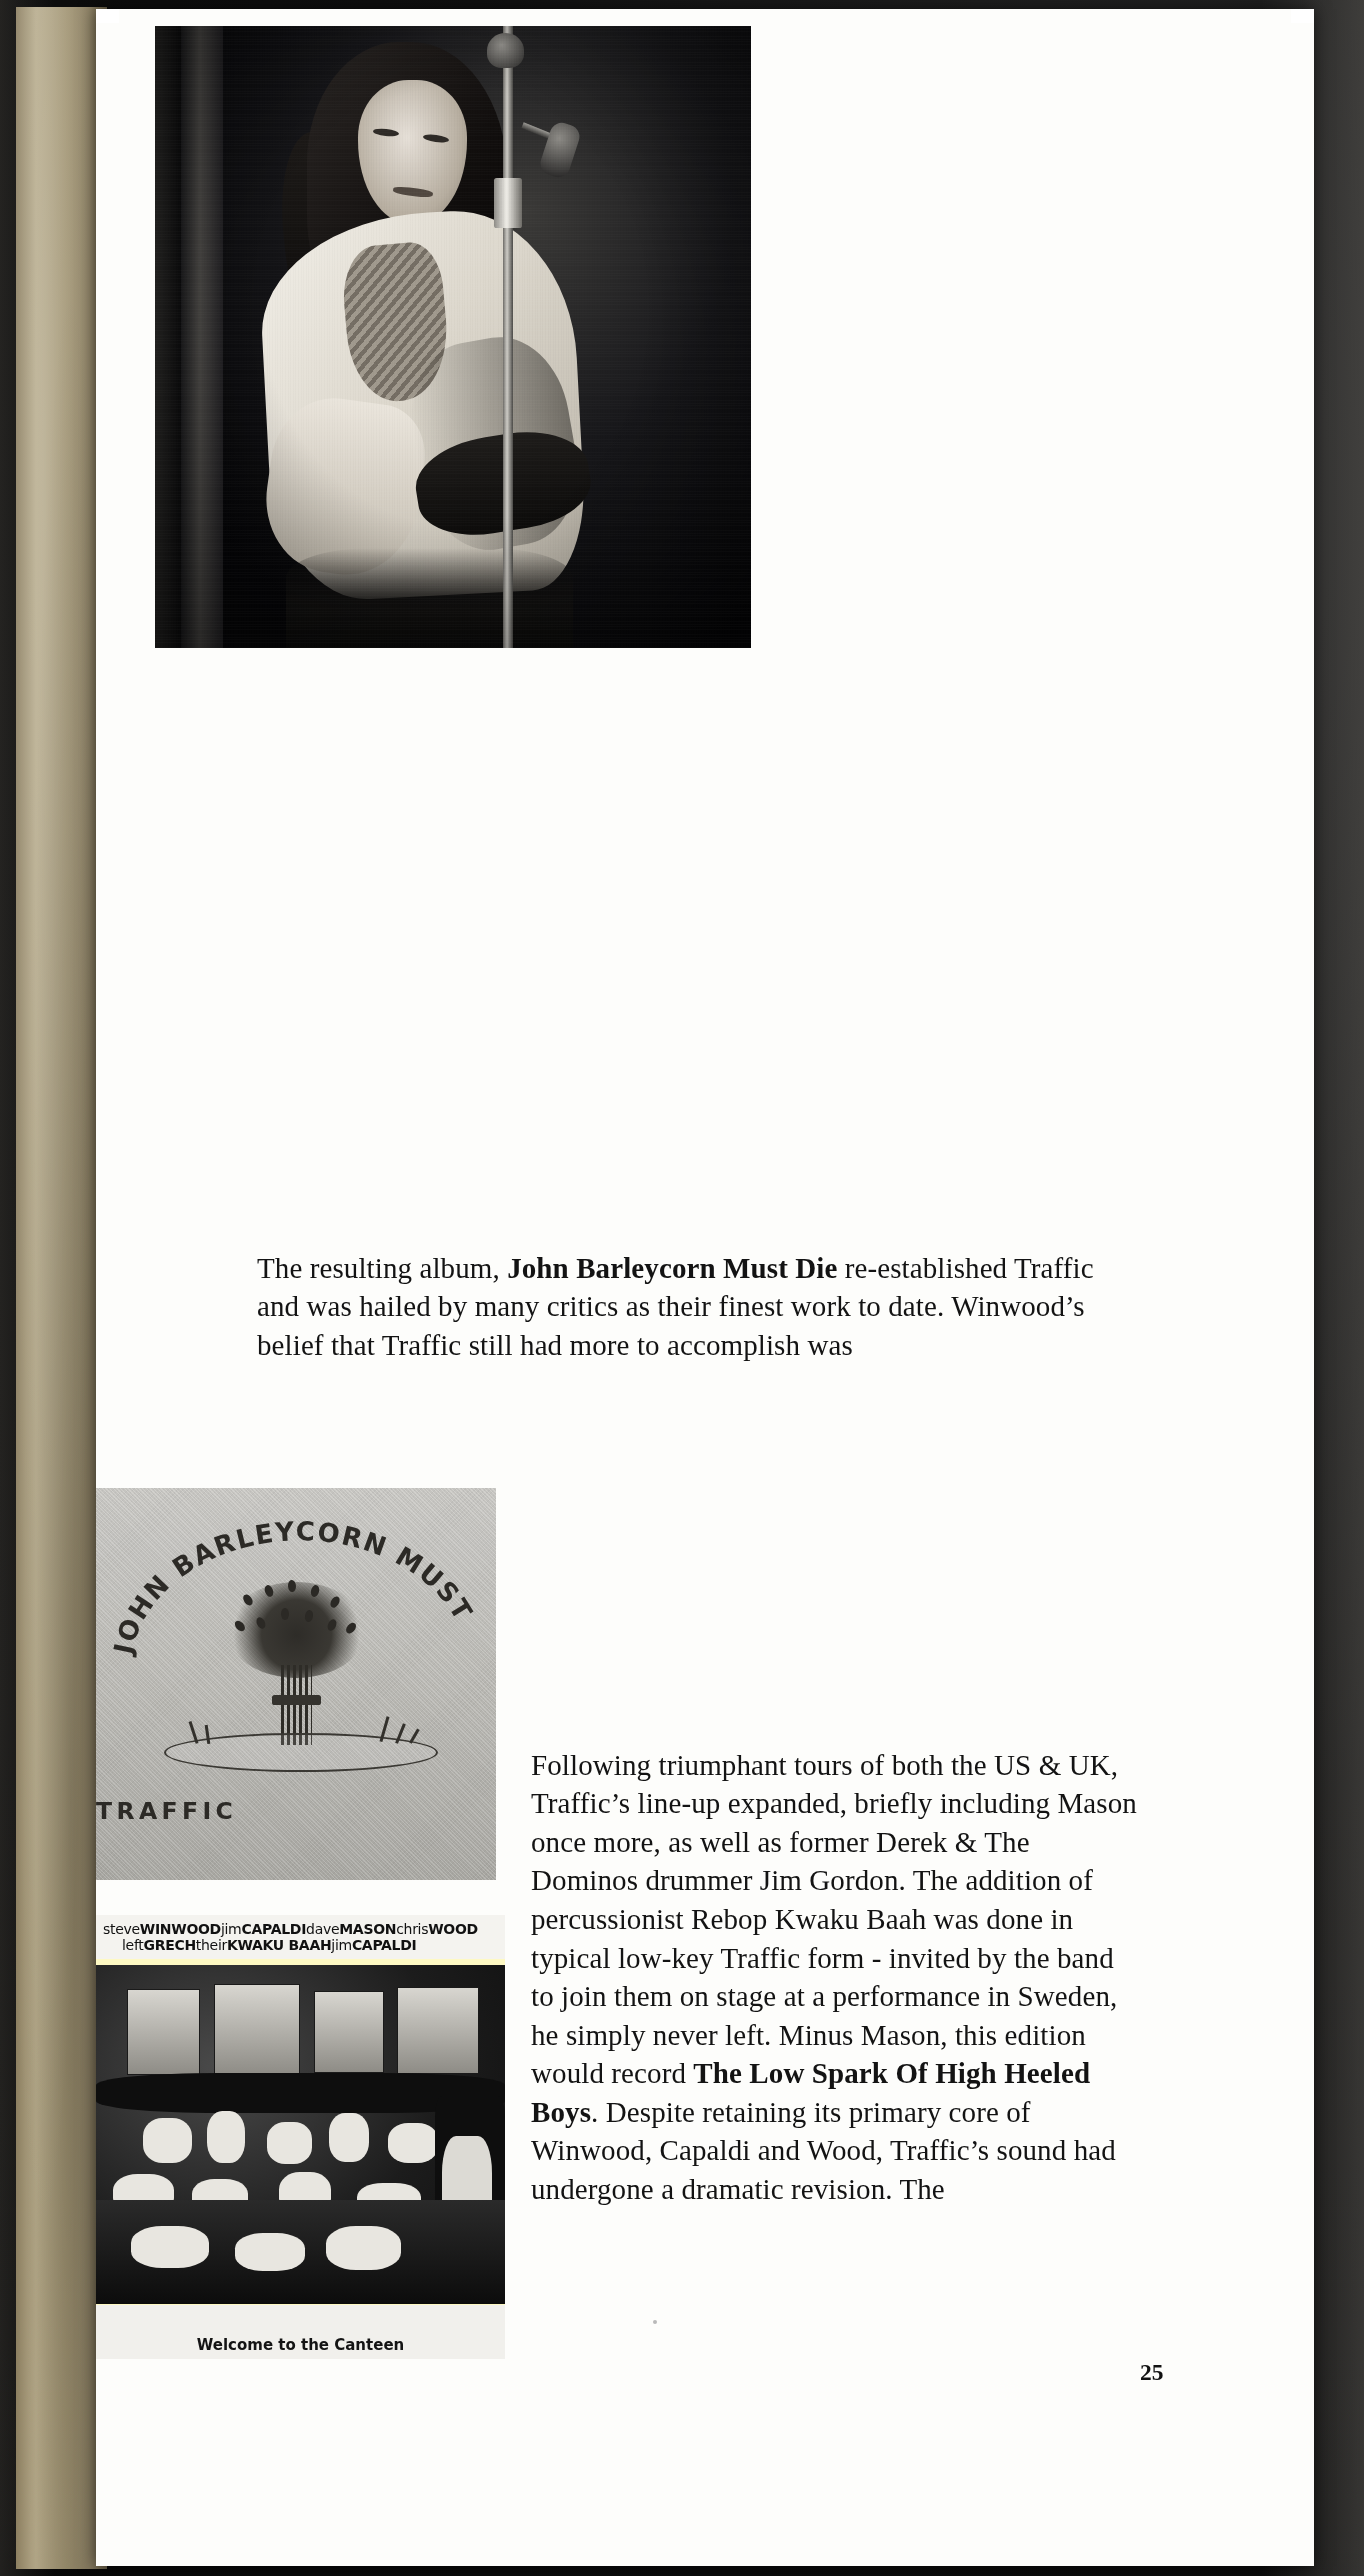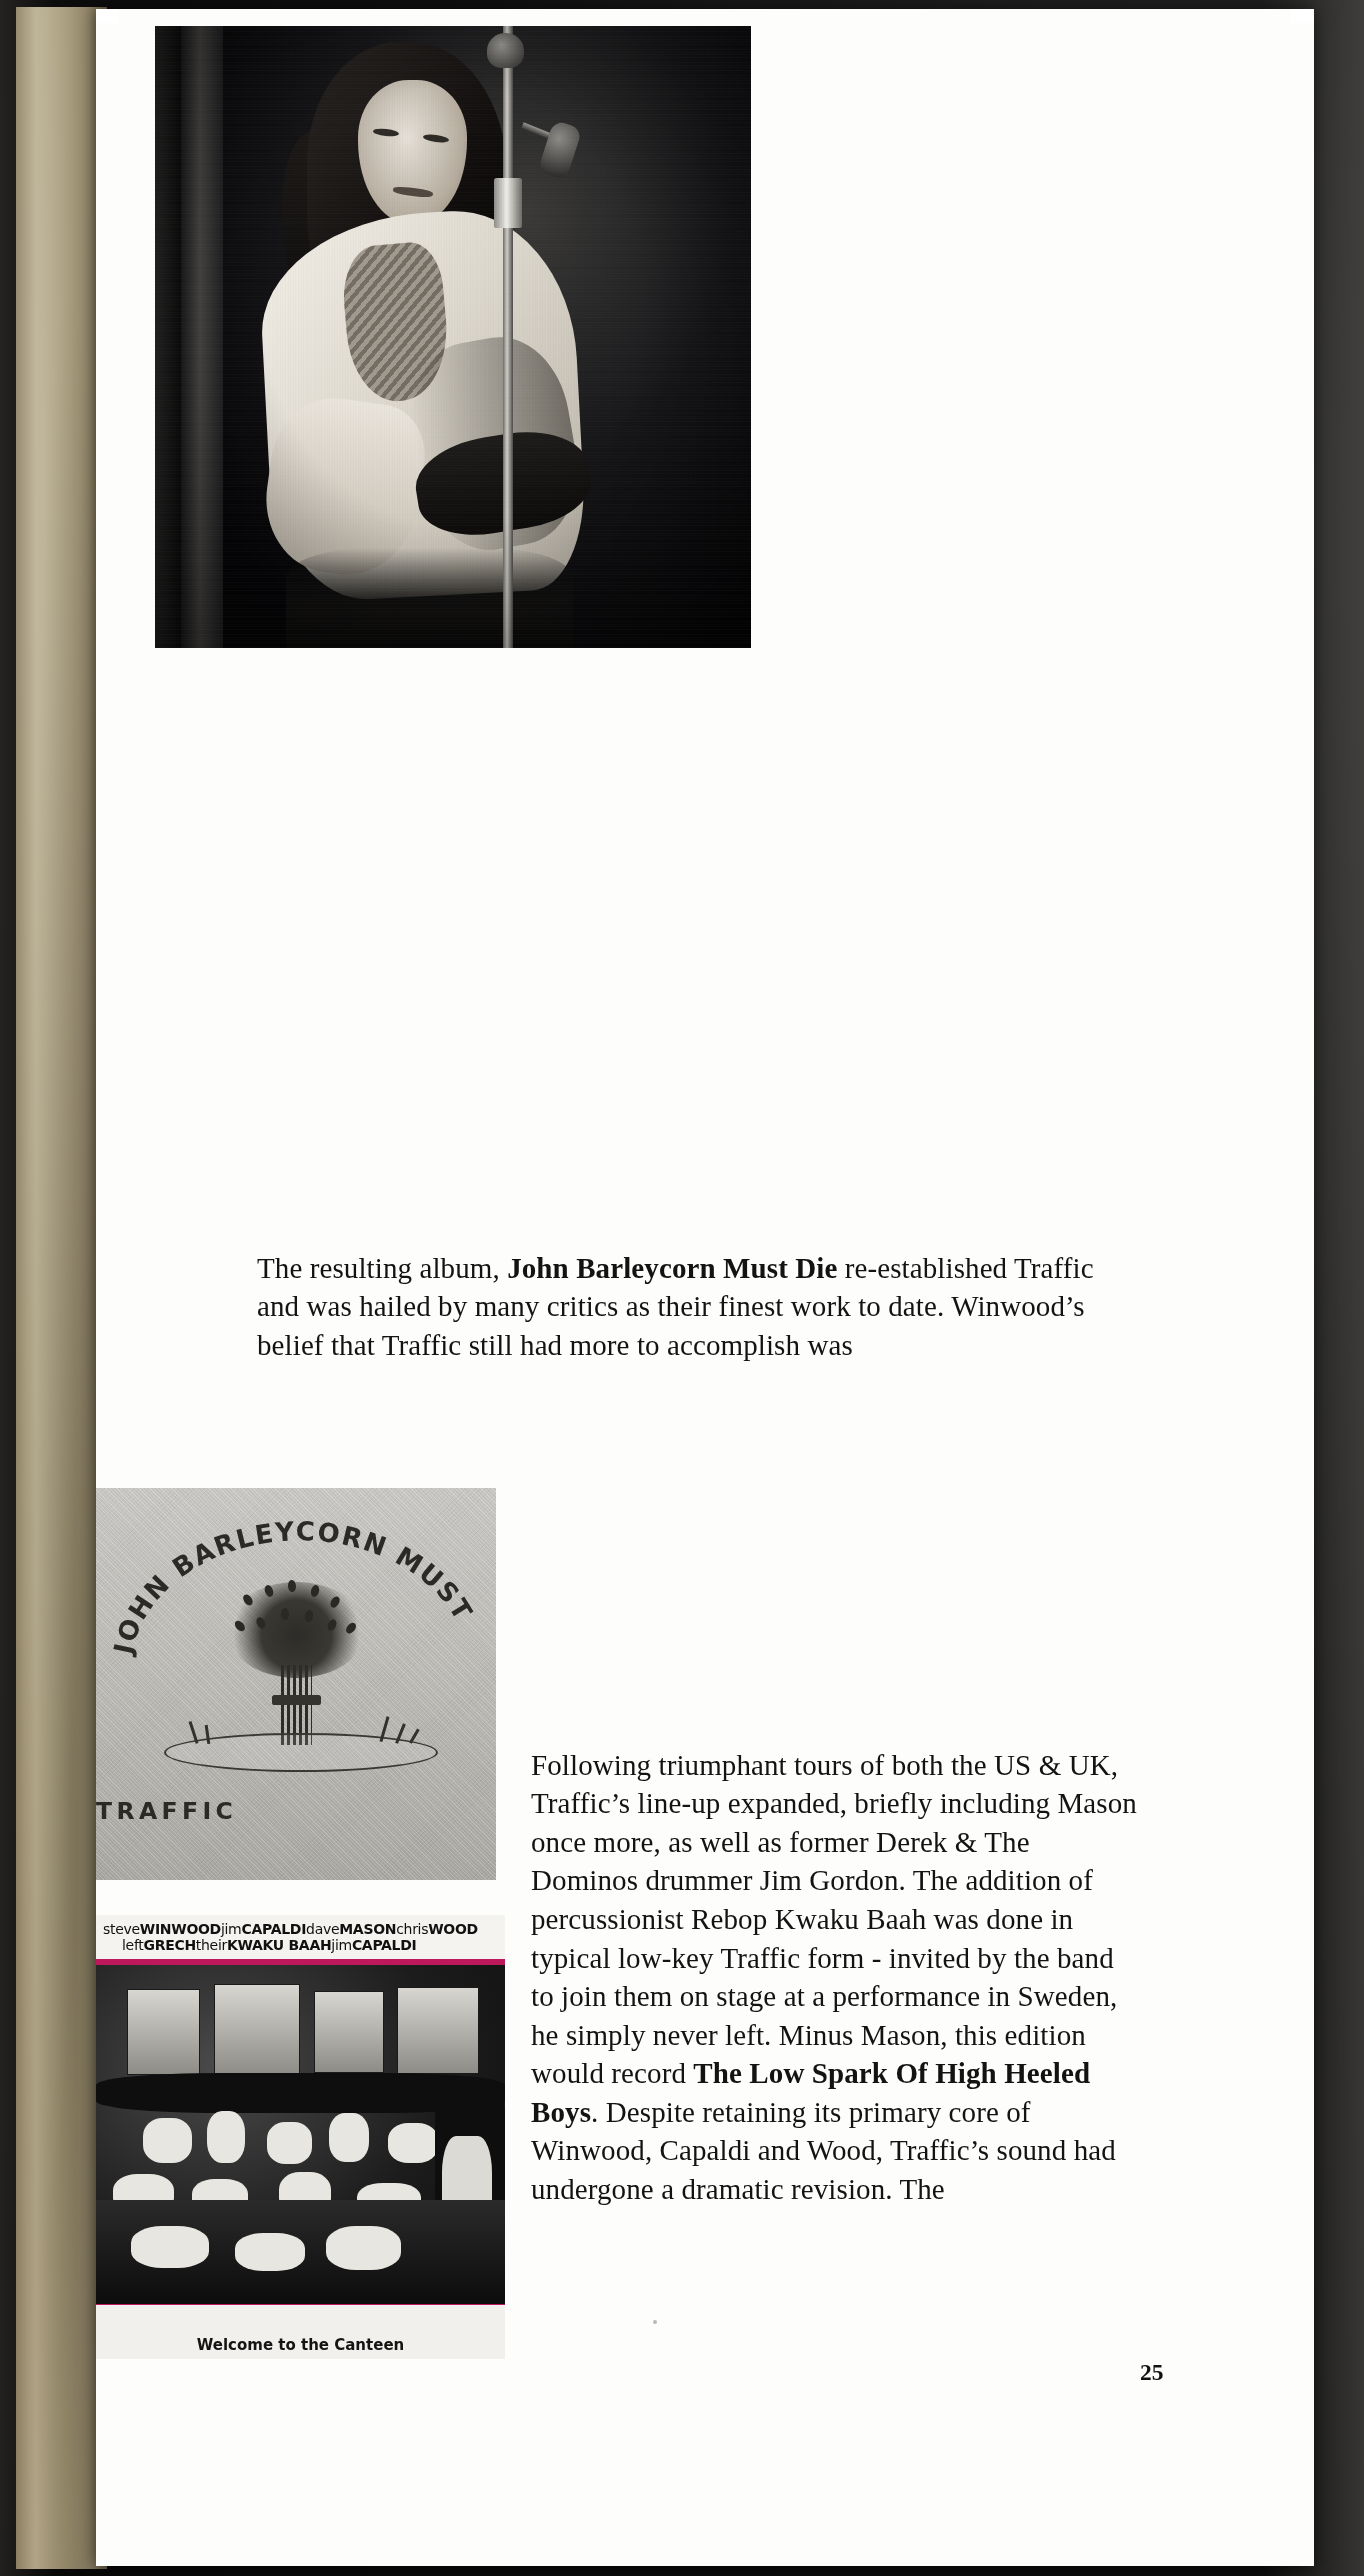--- a/index.html
+++ b/index.html
@@ -370,21 +370,21 @@
     color: #2c2a26;
   }
 
   
   .album2 {
     position: absolute;
     left: 0px;
     top: 1906px;
     width: 409px;
     height: 444px;
-    background: #be185d;
+    background: #fef9c3;
     overflow: hidden;
   }
   .a2-credits {
     position: absolute;
     left: 0; top: 0;
     width: 409px;
     padding: 6.1px 5.2px 5.2px 7px;
     box-sizing: border-box;
     background: #f4f3ef;
     font-family: "DejaVu Sans", sans-serif;

